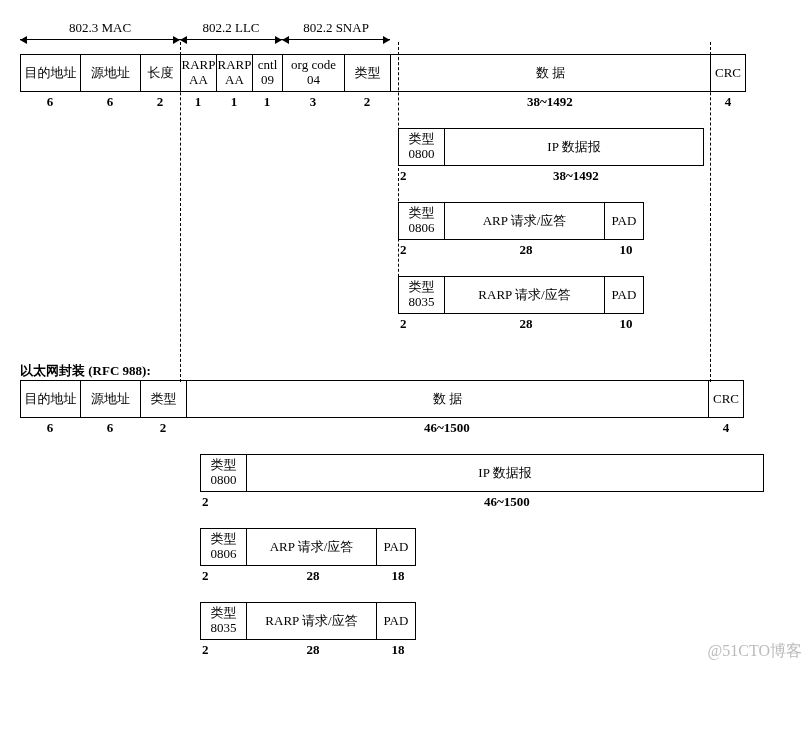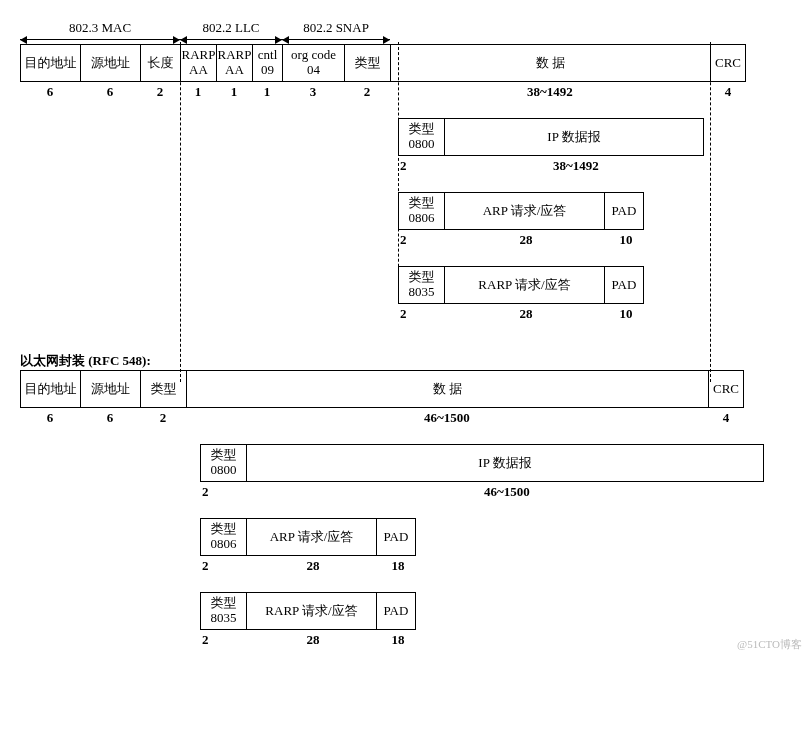--- a/index.html
+++ b/index.html
@@ -6,21 +6,21 @@
   margin:0;
   padding:20px;
   font-family:"SimSun","Times New Roman",serif;
   font-size:13px;
   background:#fff;
   color:#000;
   width:810px;
   box-sizing:border-box;
 }
 .stage{position:relative;width:770px;}
-.hdr-group{display:flex;align-items:flex-start;margin-bottom:2px;}
+.hdr-group{display:flex;align-items:flex-start;margin-bottom:12px;}
 .hdr{position:relative;text-align:center;font-size:13px;padding-bottom:6px;}
 .hdr .arrL,.hdr .arrR{position:absolute;bottom:2px;width:50%;height:0;border-top:1px solid #000;}
 .hdr .arrL{left:0;} .hdr .arrR{right:0;}
 .hdr .arrL:before,.hdr .arrR:after{
   content:"";position:absolute;top:-4px;width:0;height:0;border-top:4px solid transparent;border-bottom:4px solid transparent;
 }
 .hdr .arrL:before{left:0;border-right:7px solid #000;}
 .hdr .arrR:after{right:0;border-left:7px solid #000;}
 .row{display:flex;}
 .cell{
@@ -36,21 +36,21 @@
   white-space:pre-line;
   background:#fff;
 }
 .row .cell:last-child{border-right:1.5px solid #000;}
 .sizes{display:flex;}
 .sz{font-size:13px;font-weight:bold;text-align:center;padding-top:2px;}
 .sz.left{text-align:left;padding-left:2px;}
 .block{margin-top:18px;}
 .vdash{position:absolute;border-left:1.5px dashed #000;}
 .caption{color:#2a4ec8;text-align:center;margin-top:22px;font-size:14px;}
-.watermark{position:absolute;right:-12px;bottom:-4px;color:#bbb;font-size:11px;}
+.watermark{position:absolute;right:-12px;bottom:-4px;color:#bbb;font-size:16px;}
 .label{font-size:13px;}
 </style>
 </head>
 <body>
 
 <div class="stage" id="stage">
 <div class="hdr-group">
   <div class="hdr" style="width:160px">802.3 MAC<div class="arrL"></div><div class="arrR"></div></div>
   <div class="hdr" style="width:102px">802.2 LLC<div class="arrL"></div><div class="arrR"></div></div>
   <div class="hdr" style="width:108px">802.2 SNAP<div class="arrL"></div><div class="arrR"></div></div>
@@ -114,21 +114,21 @@
         <div class="cell" style="width:160px">RARP 请求/应答</div>
         <div class="cell" style="width:40px">PAD</div>
       </div>
           <div class="sizes">
         <div class="sz left" style="width:46px">2</div>
         <div class="sz " style="width:160px">28</div>
         <div class="sz " style="width:40px">10</div>
       </div>
     </div>
     <div style="display:flex;align-items:flex-end;margin-top:30px;">
-  <div class="label" style="width:180px;font-weight:bold">以太网封装 (RFC 548):</div>
+  <div class="label" style="width:180px;font-weight:bold">以太网封装 (RFC 988):</div>
 </div>
     <div class="row">
       <div class="cell" style="width:60px">目的地址</div>
       <div class="cell" style="width:60px">源地址</div>
       <div class="cell" style="width:46px">类型</div>
       <div class="cell" style="width:522px">数 据</div>
       <div class="cell" style="width:36px">CRC</div>
     </div>
           <div class="sizes">
       <div class="sz " style="width:60px">6</div>

